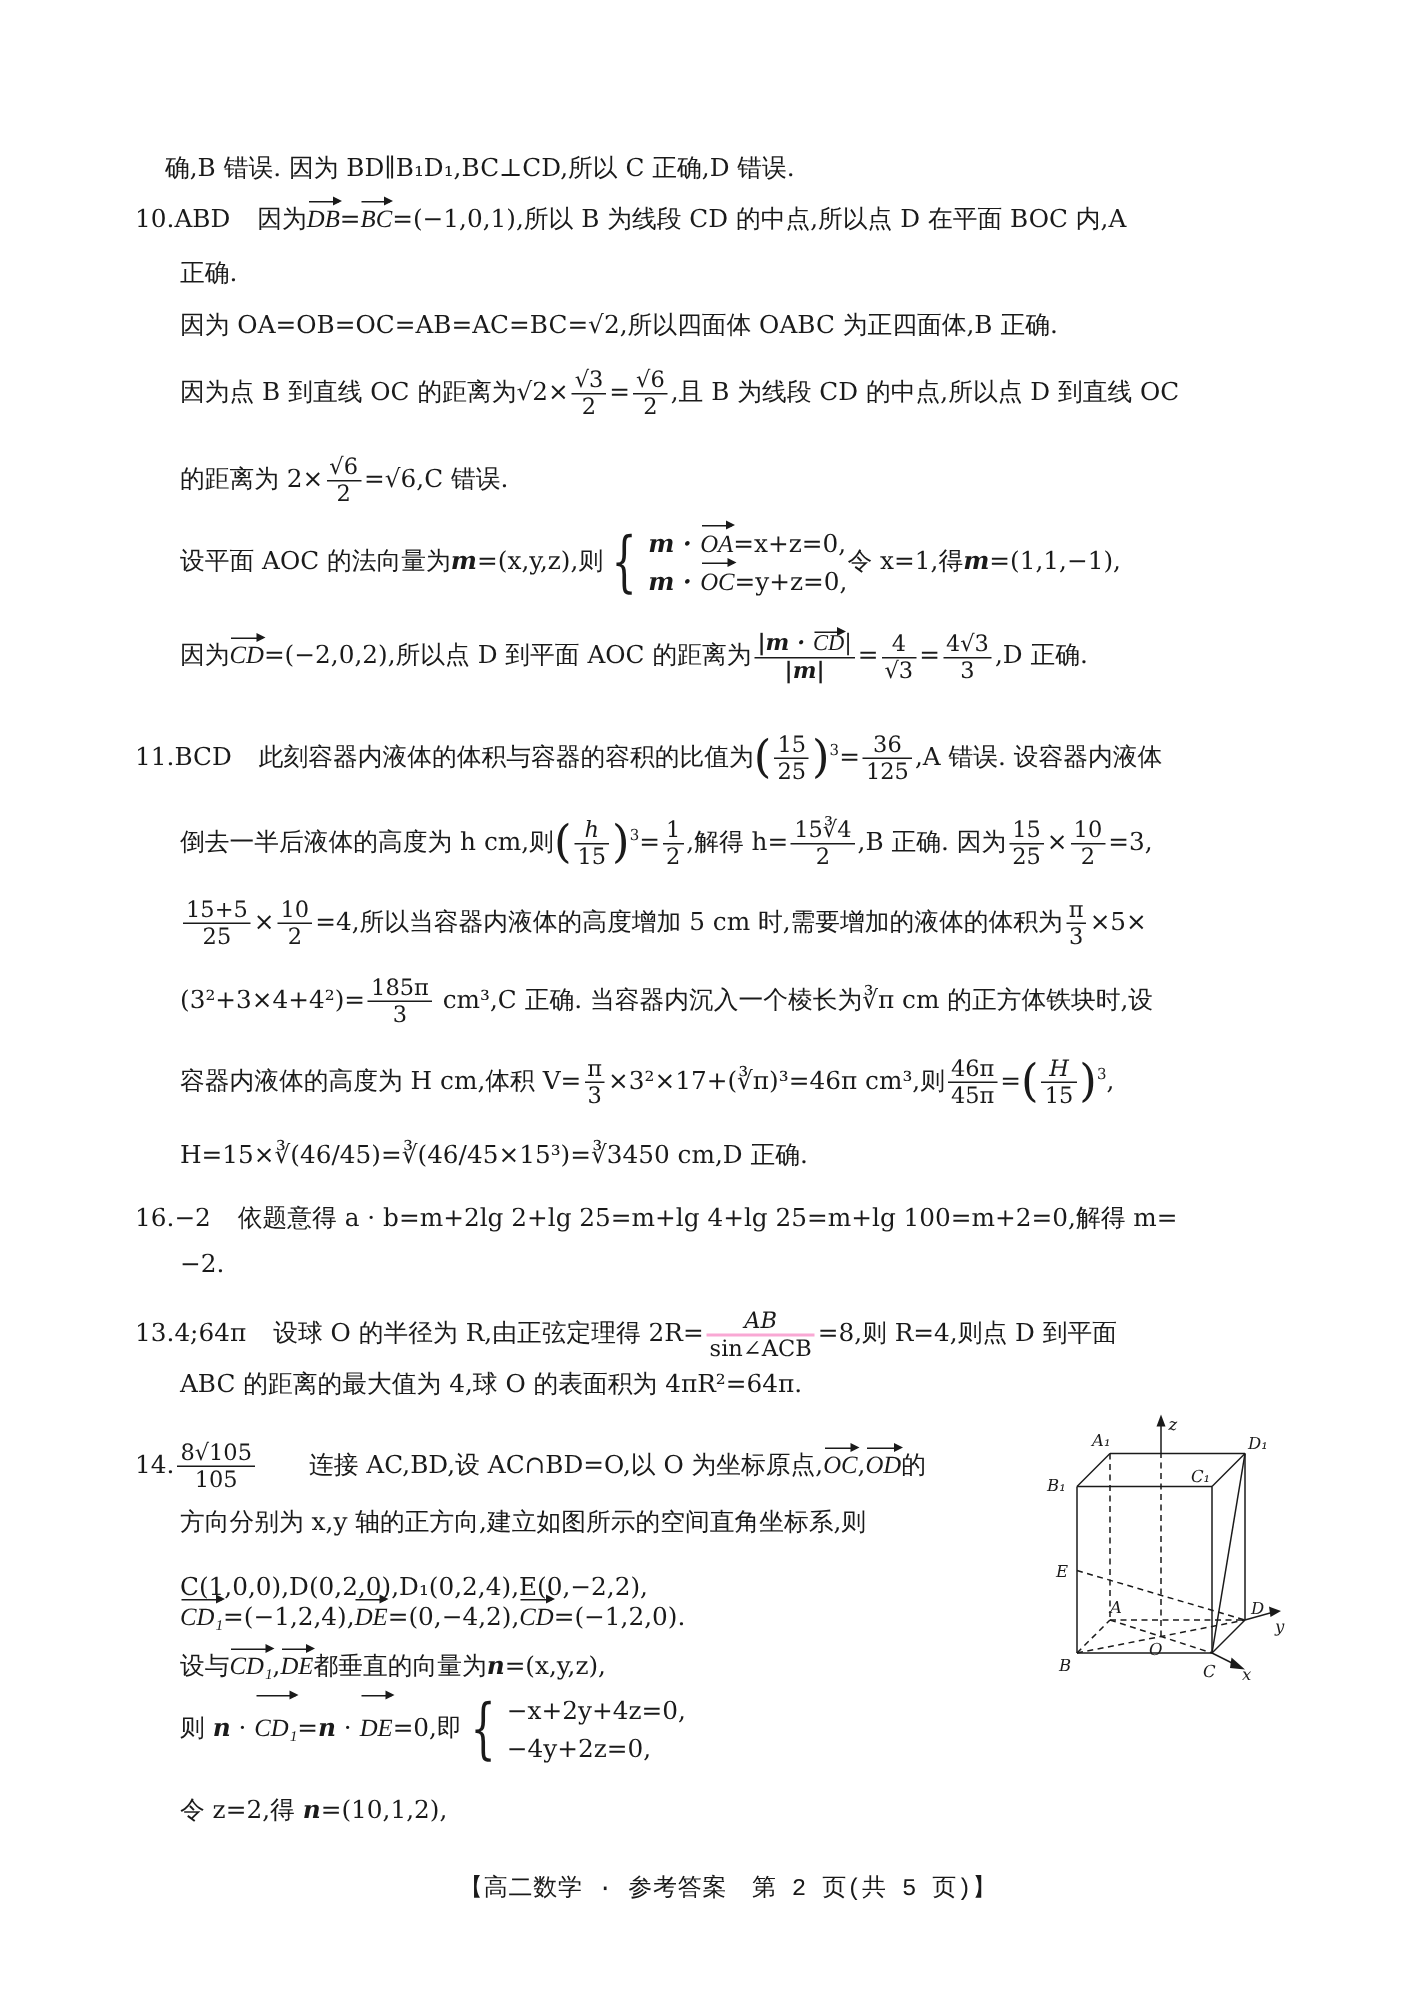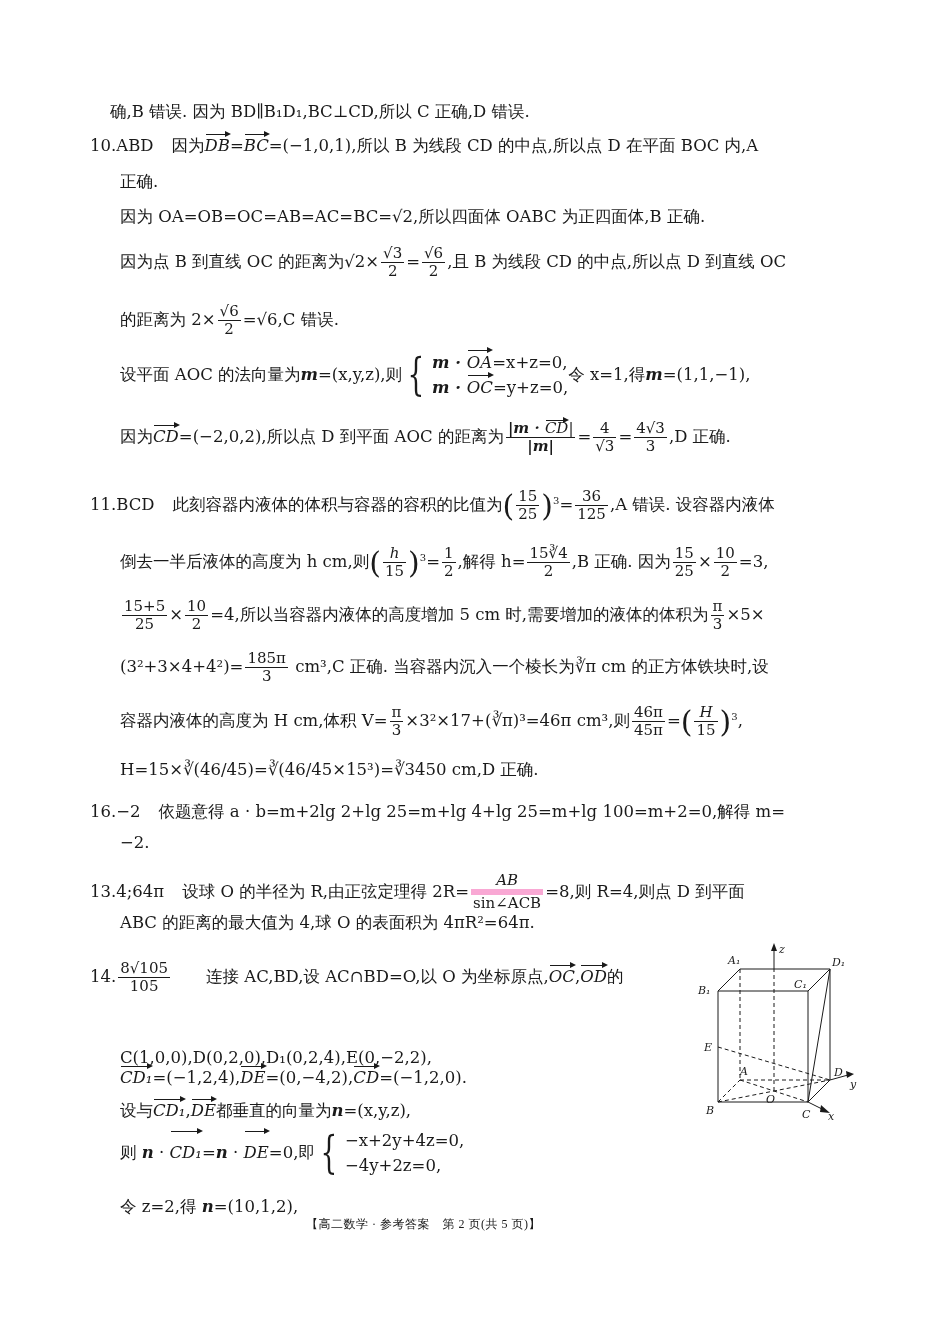--- a/index.html
+++ b/index.html
@@ -10,34 +10,34 @@
   }
   .page { position: absolute; left: 0; top: 0; width: 950px; height: 1336px; }
   .line { position: absolute; white-space: nowrap; line-height: 24px; }
   .num { display: inline-block; }
   .ans { display: inline-block; margin-right: 18px; }
   i.v { font-style: italic; }
   b.v { font-weight: bold; font-style: italic; }
   .frac { display: inline-block; vertical-align: middle; text-align: center; margin: 0 2px; font-size: 15px; line-height: 17px; }
   .frac > span { display: block; padding: 0 2px; }
   .frac > span.n { border-bottom: 1px solid #1a1a1a; }
-  .vec { position: relative; display: inline-block; font-style: italic; }
+  .vec { position: relative; display: inline-block; font-style: italic; font-family: Liberation Serif, serif; }
   .vec::before {
     content: ""; position: absolute; left: 1px; right: 1px; top: 0px;
     border-top: 1px solid #1a1a1a;
   }
   .vec::after {
     content: ""; position: absolute; right: -1px; top: -3px;
     border-left: 6px solid #1a1a1a; border-top: 3.5px solid transparent; border-bottom: 3.5px solid transparent;
   }
   .brace { display: inline-block; vertical-align: middle; font-size: 44px; line-height: 44px; font-weight: 200; margin-right: 2px; transform: scaleX(0.6); }
   .sys { display: inline-block; vertical-align: middle; line-height: 25px; }
   .paren { font-size: 30px; vertical-align: middle; font-weight: 200; }
   sup { font-size: 10px; }
-  .footer { position: absolute; top: 1216px; left: 306px; font-size: 12px; letter-spacing: 0.5px; font-family: Liberation Serif, serif; }
+  .footer { position: absolute; top: 1248px; left: 306px; font-size: 16px; letter-spacing: 0.5px; font-family: Liberation Mono, monospace; }
   .figure { position: absolute; left: 690px; top: 940px; width: 180px; height: 190px; }
 </style>
 </head>
 <body>
 
 <div class="page">
 
   <div class="line" style="left:110px; top:100px;">
     <span>确,B 错误. 因为 BD∥B₁D₁,BC⊥CD,所以 C 正确,D 错误.</span>
   </div>
@@ -84,28 +84,31 @@
   </div>
 
   <div class="line" style="left:90px; top:800px;">
     <span class="num">16.</span><span class="ans">−2</span><span>依题意得 a · b=m+2lg 2+lg 25=m+lg 4+lg 25=m+lg 100=m+2=0,解得 m=</span>
   </div>
   <div class="line" style="left:120px; top:831px;">
     <span>−2.</span>
   </div>
 
   <div class="line" style="left:90px; top:872px;">
-    <span class="num">13.</span><span class="ans">4;64π</span><span>设球 O 的半径为 R,由正弦定理得 2R=</span><span class="frac"><i class="v" style="display:block;border-bottom:6px solid #f9a8d4">AB</i><span>sin∠ACB</span></span><span>=8,则 R=4,则点 D 到平面</span>
+    <span class="num">13.</span><span class="ans">4;64π</span><span>设球 O 的半径为 R,由正弦定理得 2R=</span><span class="frac"><i class="v" style="display:block;border-bottom:2px solid #f9a8d4">AB</i><span>sin∠ACB</span></span><span>=8,则 R=4,则点 D 到平面</span>
   </div>
   <div class="line" style="left:120px; top:911px;">
     <span>ABC 的距离的最大值为 4,球 O 的表面积为 4πR²=64π.</span>
   </div>
 
   <div class="line" style="left:90px; top:960px;">
     <span class="num">14.</span><span class="frac" style="margin-right:36px"><span class="n">8√105</span><span>105</span></span><span>连接 AC,BD,设 AC∩BD=O,以 O 为坐标原点,</span><span class="vec">OC</span>,<span class="vec">OD</span><span>的</span>
+  </div>
+  <div class="line" style="left:120px; top:1003px;">
+    <span>方向分别为 x,y 轴的正方向,建立如图所示的空间直角坐标系,则</span>
   </div>
   <div class="line" style="left:120px; top:1034px;margin-top:12px;">
     <span>C(1,0,0),D(0,2,0),D₁(0,2,4),E(0,−2,2),</span>
   </div>
   <div class="line" style="left:120px; top:1066px;">
     <span class="vec">CD₁</span><span>=(−1,2,4),</span><span class="vec">DE</span><span>=(0,−4,2),</span><span class="vec">CD</span><span>=(−1,2,0).</span>
   </div>
   <div class="line" style="left:120px; top:1099px;">
     <span>设与</span><span class="vec">CD₁</span>,<span class="vec">DE</span><span>都垂直的向量为</span><b class="v">n</b><span>=(x,y,z),</span>
   </div>

